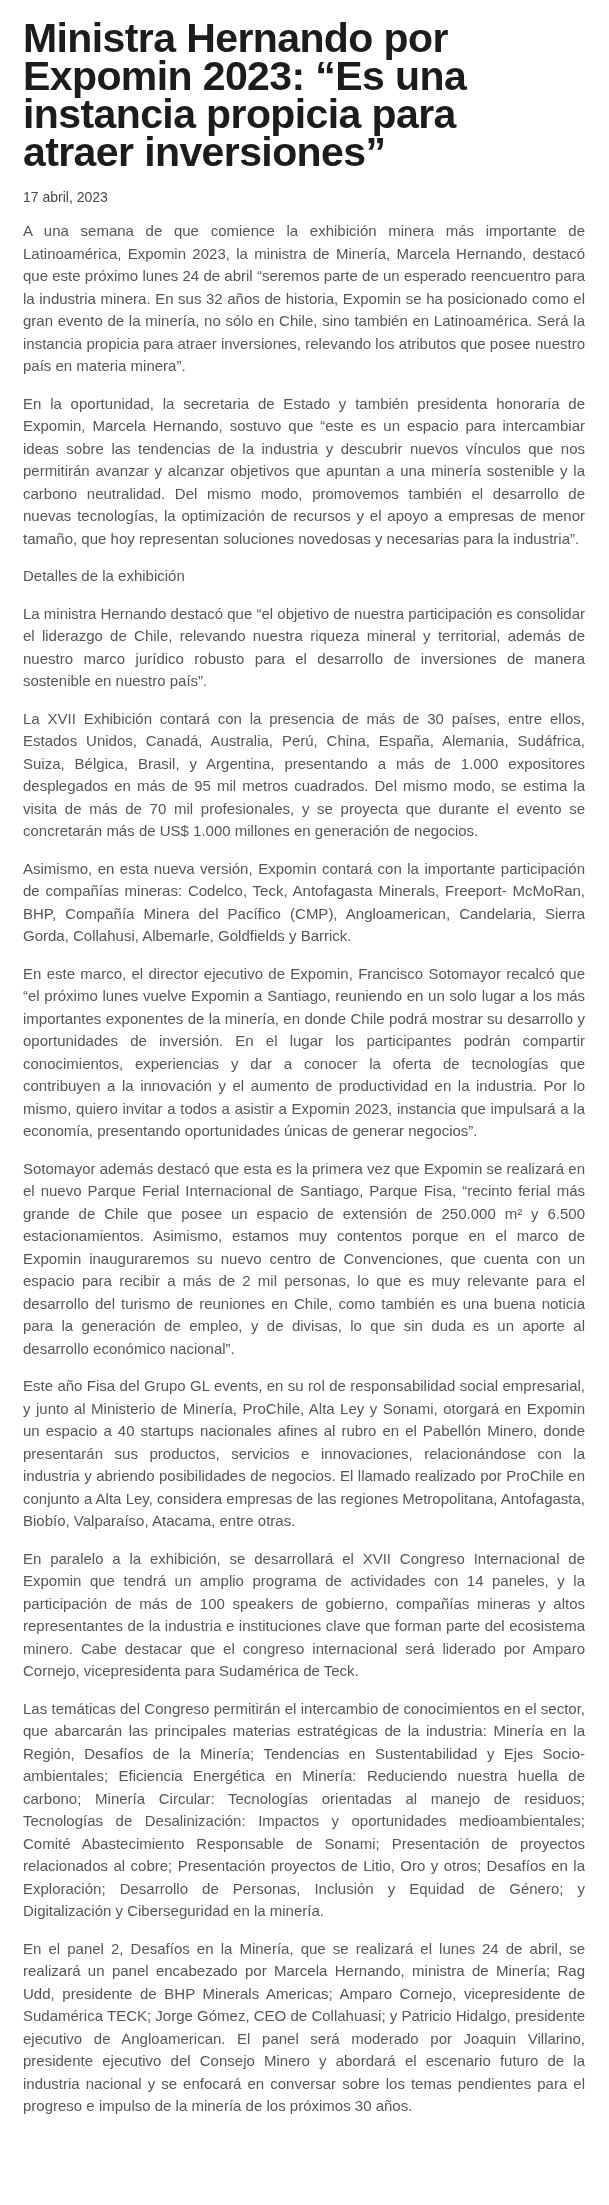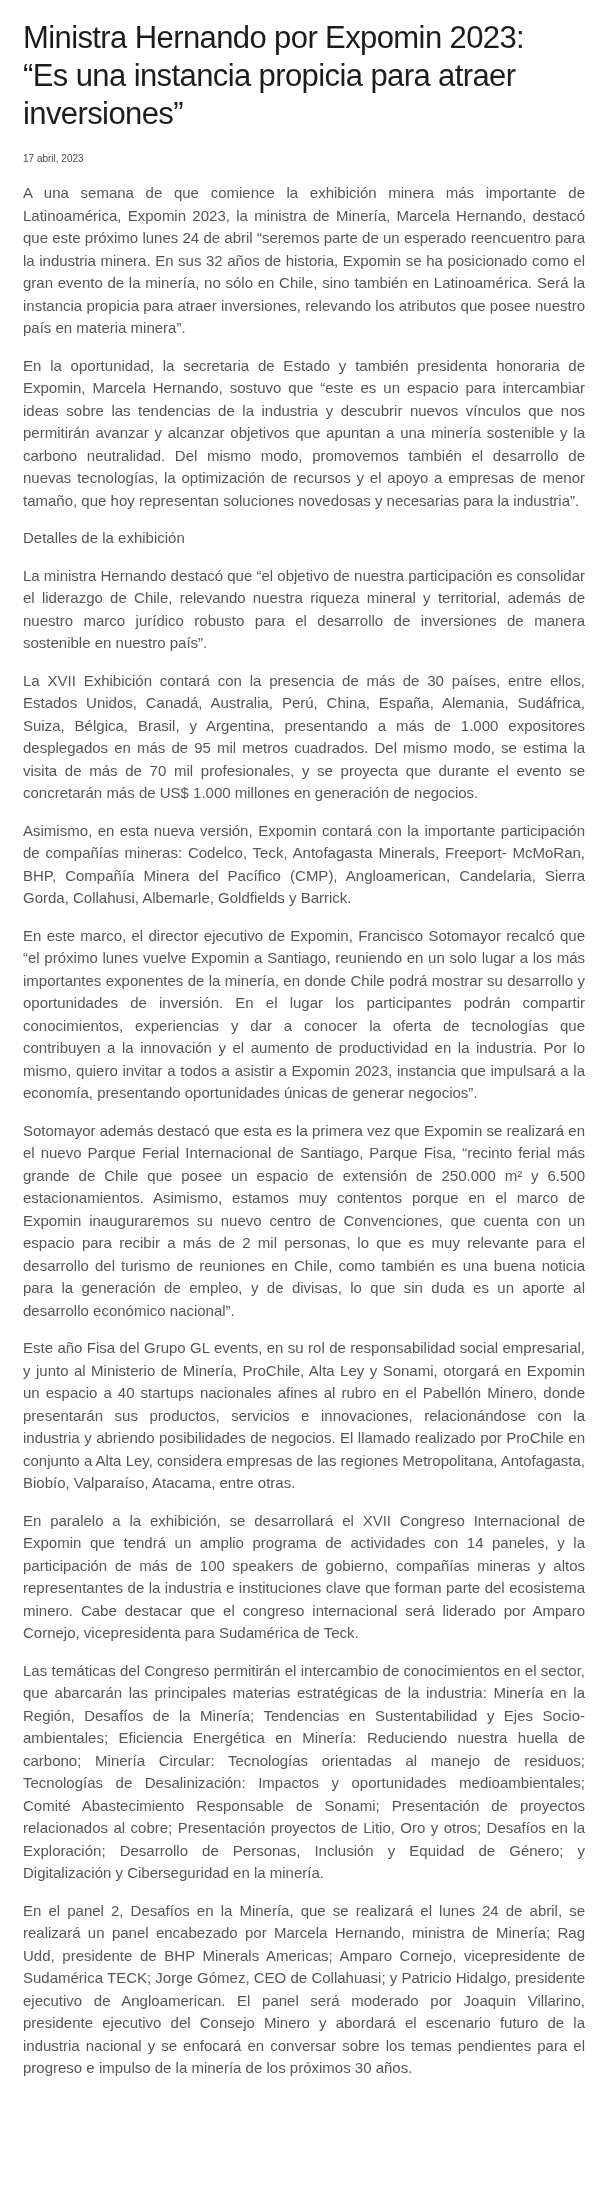--- a/index.html
+++ b/index.html
@@ -13,29 +13,29 @@
     overflow: hidden;
     font-family: "Liberation Sans", sans-serif;
   }
   .article {
     padding: 19px 24px 0 23px;
   }
   .article-title {
     margin: 0 0 16px 0;
     max-width: 522px;
     font-family: "Liberation Sans", sans-serif;
-    font-weight: 400;
-    font-size: 31px;
+    font-weight: 700;
+    font-size: 41px;
     line-height: 38px;
     letter-spacing: -0.6px;
     color: #1c1c1c;
   }
   .article-date {
     margin: 12px 0 13px 0;
-    font-size: 10px;
+    font-size: 14px;
     line-height: 20px;
     color: #47484a;
   }
   .body-text {
     margin: 0 0 15px 0;
     font-size: 15px;
     line-height: 22.5px;
     color: #55565a;
     text-align: justify;
   }

